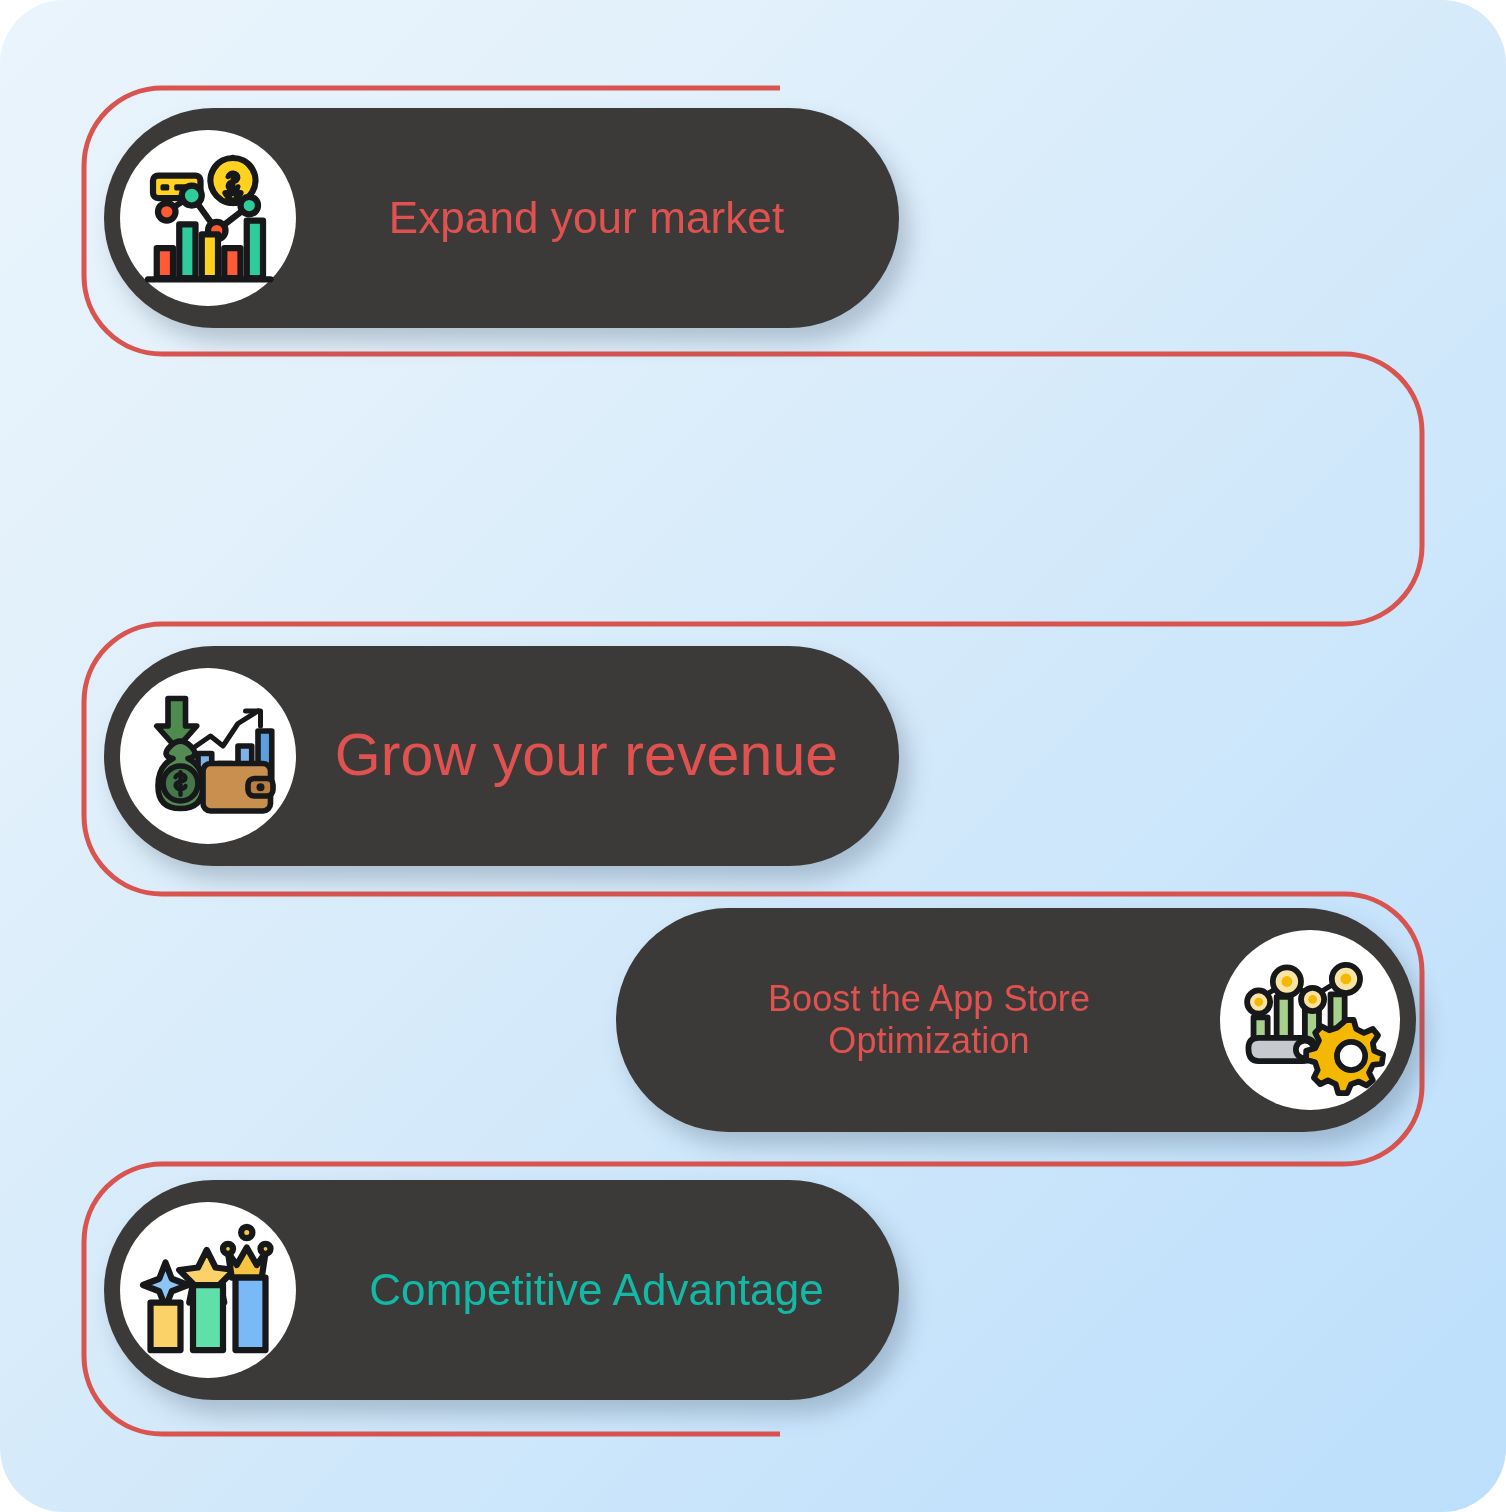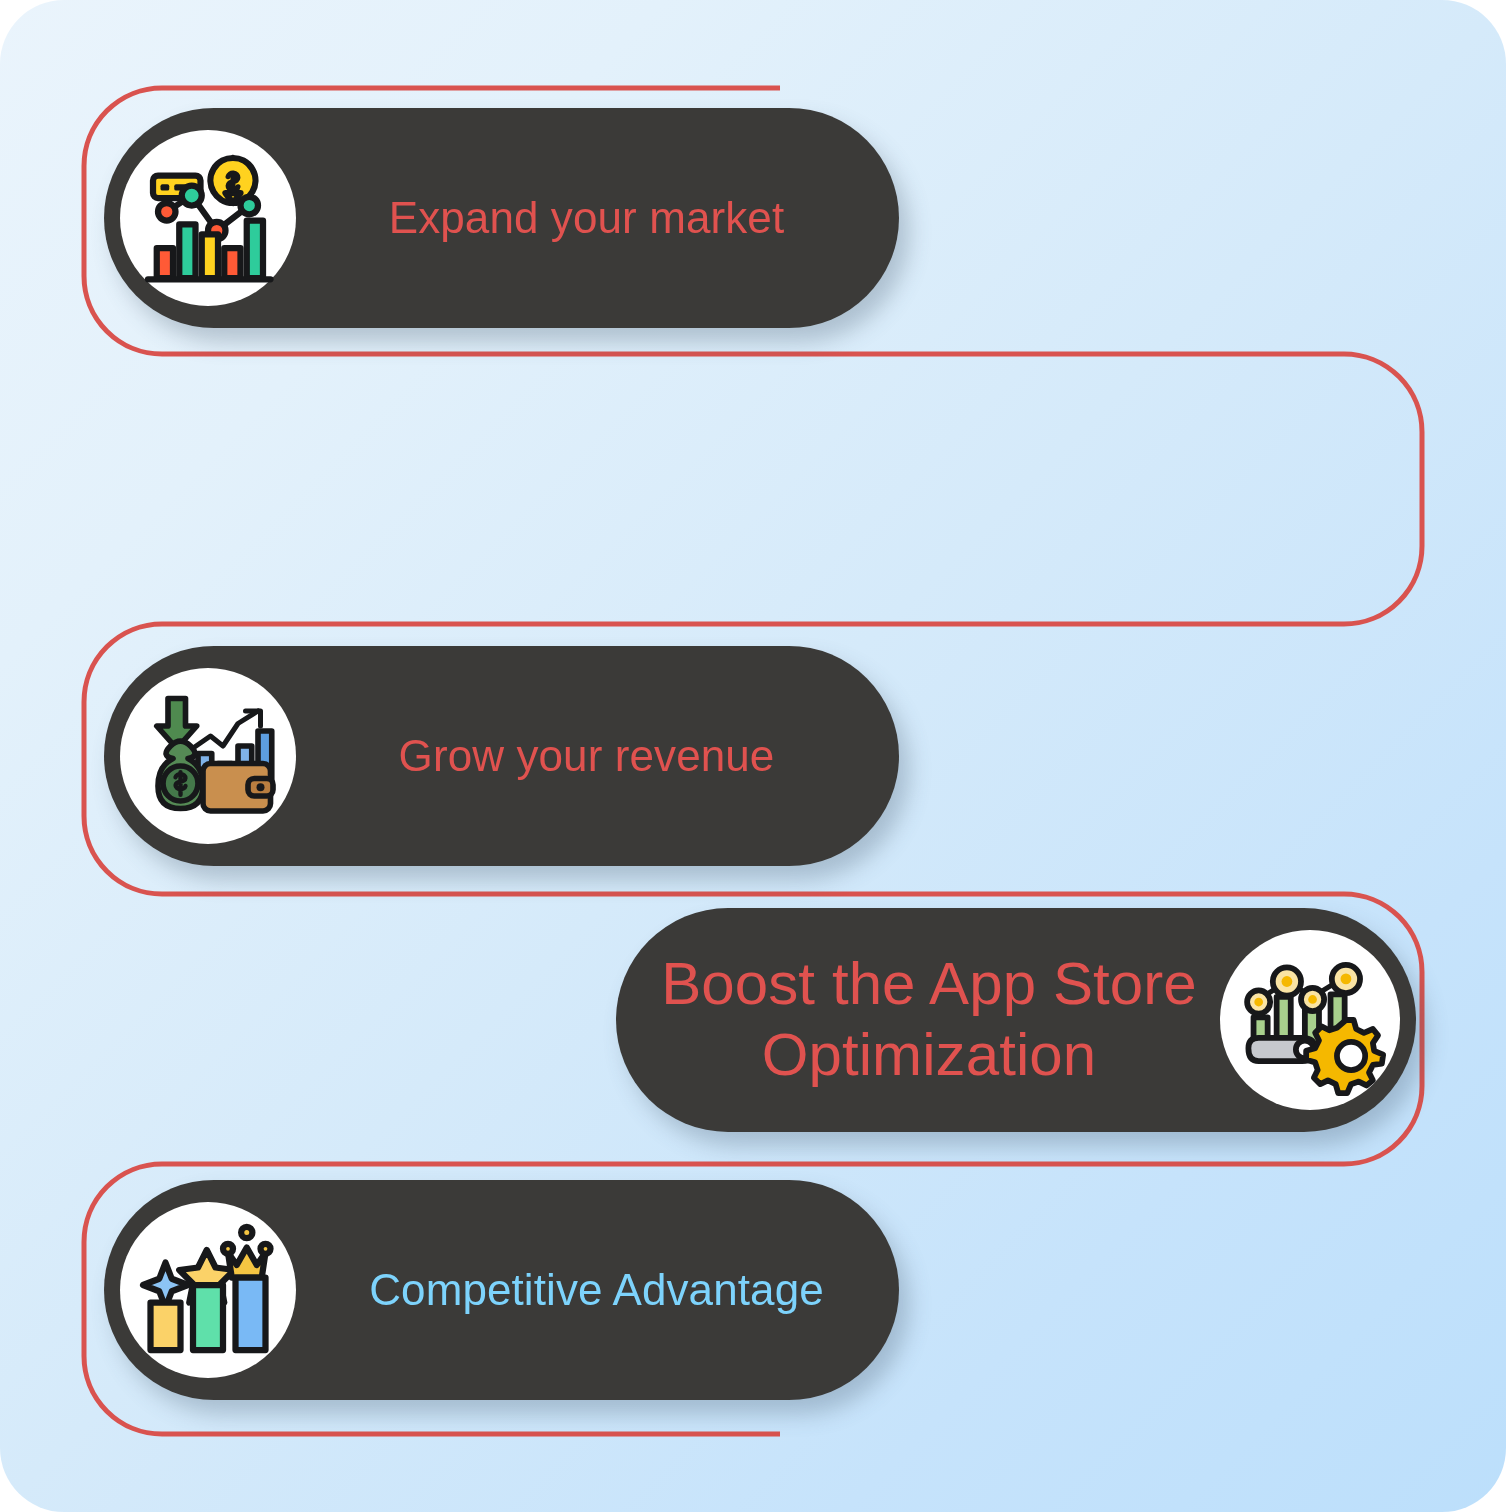--- a/index.html
+++ b/index.html
@@ -55,25 +55,25 @@
   #card1{ left:104px; top:108px;  width:795px;  height:220px; padding:0 22px 0 16px;}
   #card1 .badge{ width:176px;height:176px; }
   #card1 .card-label{ font-size:44px; }
 
   #card2{ left:616px; top:378px;  width:800px;  height:222px; padding:0 16px 0 22px;}
   #card2 .badge{ width:178px;height:178px; }
   #card2 .card-label{ font-size:44px; }
 
   #card3{ left:104px; top:646px;  width:795px;  height:220px; padding:0 22px 0 16px;}
   #card3 .badge{ width:176px;height:176px; }
-  #card3 .card-label{ font-size:44px; }
+  #card3 .card-label{ font-size:59px; }
 
   #card4{ left:616px; top:908px;  width:800px;  height:224px; padding:0 16px 0 22px;}
   #card4 .badge{ width:180px;height:180px; }
-  #card4 .card-label{ font-size:60px; }
+  #card4 .card-label{ font-size:36px; }
 
   #card5{ left:104px; top:1180px; width:795px;  height:220px; padding:0 22px 0 16px;}
   #card5 .badge{ width:176px;height:176px; }
   #card5 .card-label{ font-size:44px; }
 
   .badge svg{ display:block; }
 </style>
 </head>
 <body>
 
@@ -209,16 +209,16 @@
           <circle cx="76" cy="27" r="4" fill="#f5c542"></circle>
           <circle cx="91" cy="14" r="4.5" fill="#f5c542"></circle>
           <circle cx="106" cy="27" r="4" fill="#f5c542"></circle>
 
           <rect x="14" y="70" width="24" height="38" fill="#fbd268"></rect>
           <rect x="48" y="56" width="24" height="52" fill="#5fe0aa"></rect>
           <rect x="82" y="50" width="24" height="58" fill="#79b9f5"></rect>
         </g>
       </svg>
     </div>
-    <div class="card-label" style="color: #7dd3fc; margin-left: 20px;">Competitive Advantage</div>
+    <div class="card-label" style="color: #14b8a6; margin-left: 20px;">Competitive Advantage</div>
   </div>
 
 </div>
 
 </body></html>

